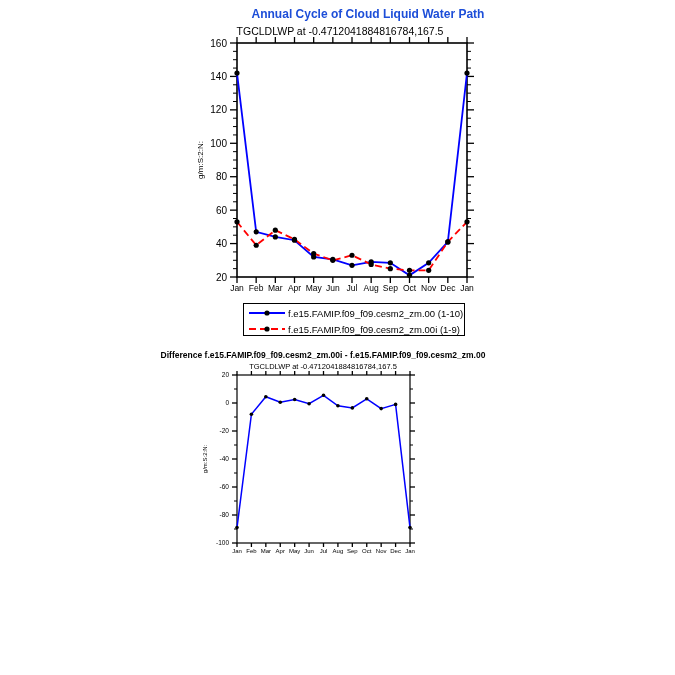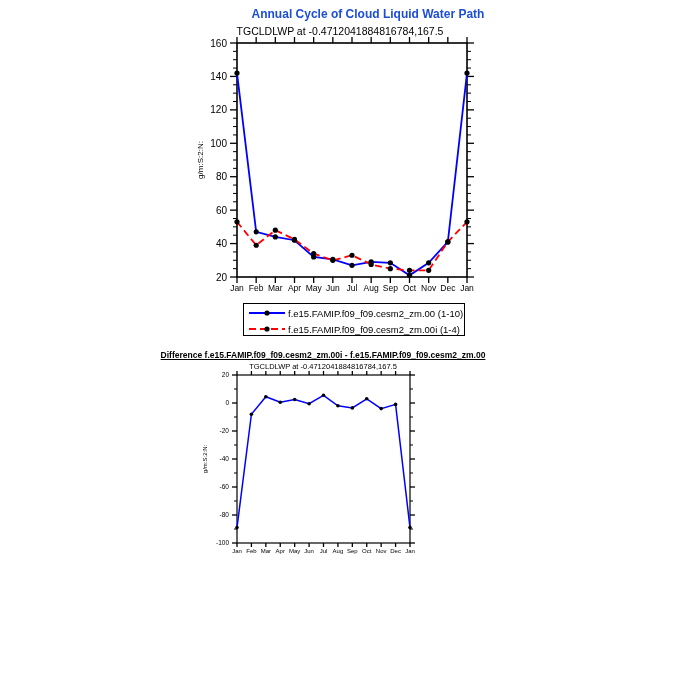--- a/index.html
+++ b/index.html
@@ -5,21 +5,21 @@
   html,body{margin:0;padding:0;}
   body{
     width:675px;height:675px;position:relative;overflow:hidden;
     background:#ffffff;
     font-family:"Liberation Sans", sans-serif;
   }
   .abs{position:absolute;white-space:nowrap;}
   .centered{transform:translateX(-50%);}
   #top-title{left:368px;top:7px;font-size:12px;font-weight:bold;color:#1d4ed8;}
   #top-subtitle{left:340px;top:25px;font-size:10.5px;color:#000;}
-  #bottom-title{left:323px;top:350px;font-size:8.5px;font-weight:bold;color:#000;text-decoration:underline;}
+  #bottom-title{left:323px;top:350px;font-size:8.5px;font-weight:bold;color:#000;}
   #bottom-subtitle{left:323px;top:362px;font-size:7.5px;color:#000;}
   #plots{position:absolute;left:0;top:0;}
   #plots text{font-family:"Liberation Sans", sans-serif;fill:#000;}
   .legend{
     position:absolute;left:243px;top:303px;width:222px;height:33px;
     border:1.2px solid #000;box-sizing:border-box;
     display:flex;flex-direction:column;justify-content:center;
     padding-left:4px;gap:1px;background:#fff;
   }
   .legend-row{display:flex;align-items:flex-end;gap:2px;height:15px;}
@@ -269,15 +269,15 @@
       <line x1="1" y1="6" x2="37" y2="6" stroke-width="1.8" stroke="#0000ff" stroke-dasharray="none"></line>
       <circle cx="19" cy="6" r="2.6" fill="#000000"></circle>
     </svg>
     <span>f.e15.FAMIP.f09_f09.cesm2_zm.00 (1-10)</span>
   </div>
   <div class="legend-row">
     <svg width="38" height="12">
       <line x1="1" y1="6" x2="37" y2="6" stroke-width="1.8" stroke="#ff0000" stroke-dasharray="7,4"></line>
       <circle cx="19" cy="6" r="2.6" fill="#000000"></circle>
     </svg>
-    <span>f.e15.FAMIP.f09_f09.cesm2_zm.00i (1-4)</span>
+    <span>f.e15.FAMIP.f09_f09.cesm2_zm.00i (1-9)</span>
   </div>
 </div>
 
 </body></html>

